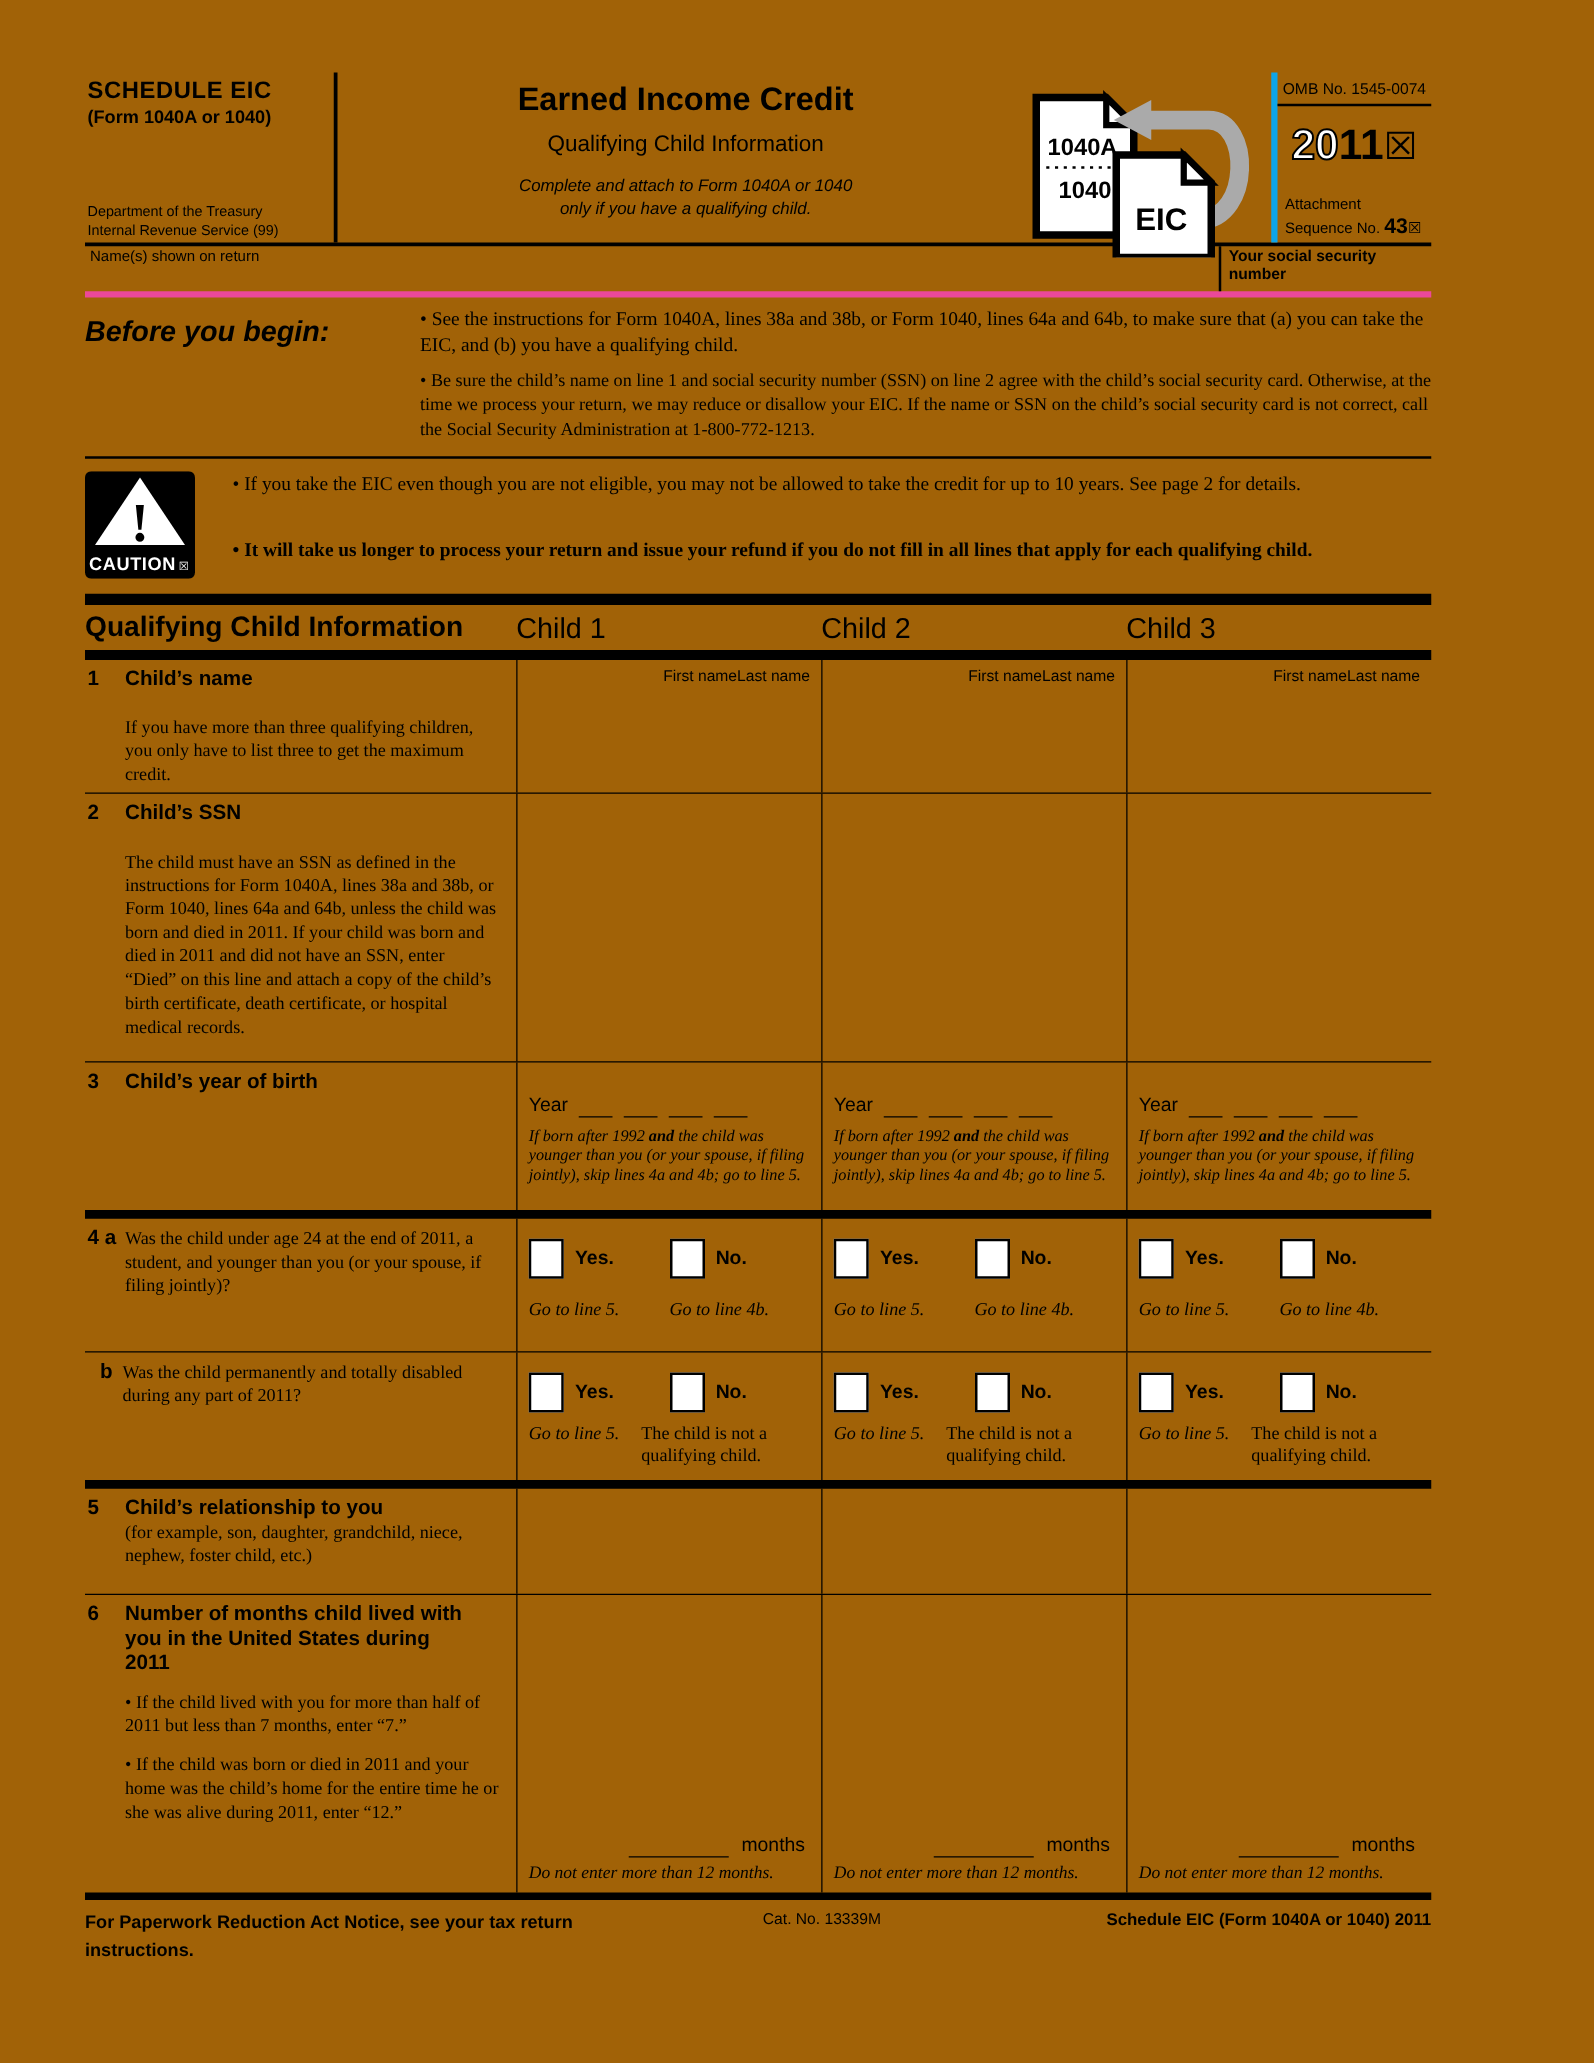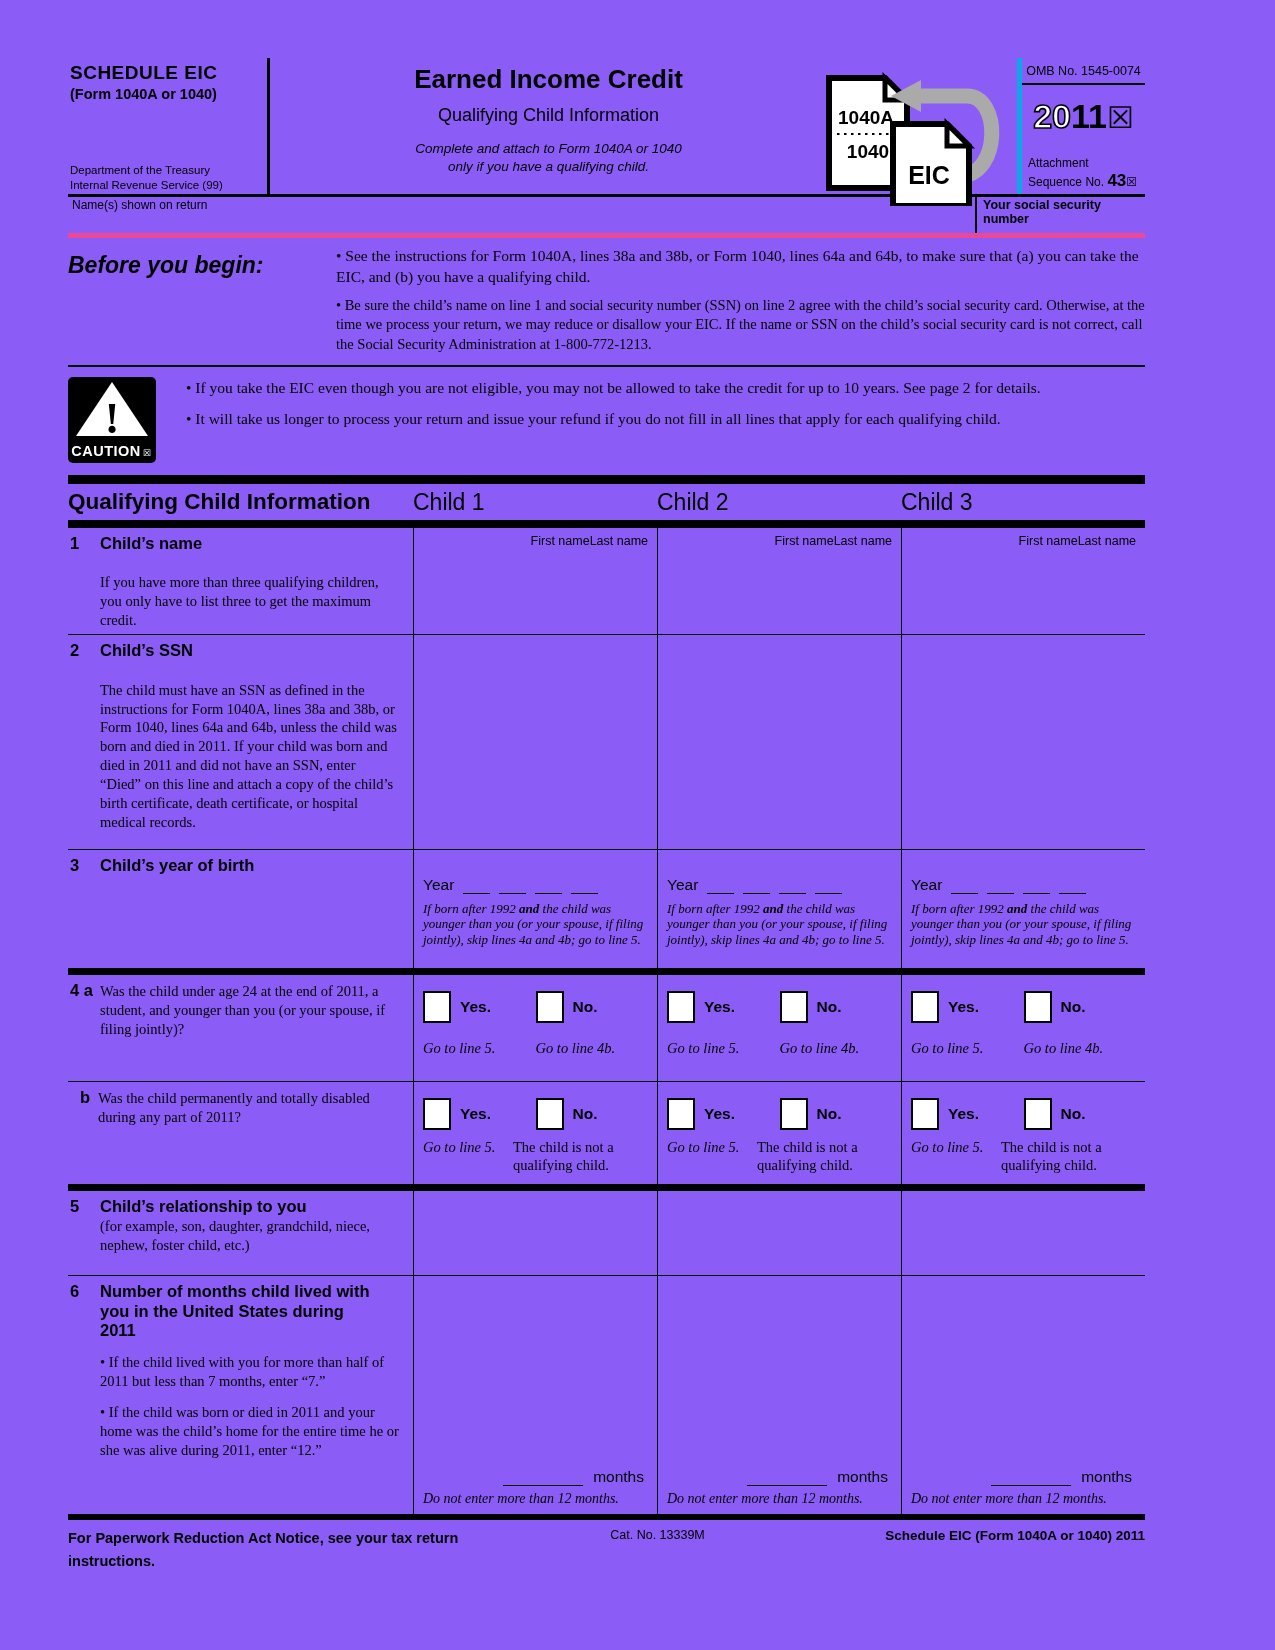--- a/index.html
+++ b/index.html
@@ -1,17 +1,17 @@
 <!DOCTYPE html>
 <html><head>
 <meta charset="utf-8">
 <style>
   html,body { margin:0; padding:0; background:#fff; }
   .page {
-    position:relative; width:1275px; height:1650px; background:#8b5cf6;
+    position:relative; width:1275px; height:1650px; background:#a16207;
     font-family:"Liberation Sans", sans-serif; color:#000; overflow:hidden;
   }
   .content { position:absolute; left:68px; top:58px; width:1077px; }
 
   
   .form-header { display:flex; border-bottom:3px solid #000; height:136px; }
   .hdr-left { width:202px; border-right:3px solid #000; display:flex; flex-direction:column; padding:4px 6px 2px 2px; box-sizing:border-box; }
   .schedule-title { font-size:19px; font-weight:bold; letter-spacing:0.5px; }
   .form-line { font-size:14.5px; font-weight:bold; margin-top:2px; }
   .dept { margin-top:auto; font-size:11.5px; line-height:1.25; }
@@ -43,21 +43,21 @@
   .byb-bullets .b1 { font-size:15.5px; line-height:1.35; margin:0 0 8px; }
   .byb-bullets .b2 { font-size:14.5px; line-height:1.35; margin:0; }
   .bullet::before { content:"• "; }
 
   
   .caution { display:flex; padding:10px 0 12px; gap:30px; }
   .caution-icon { width:88px; height:86px; flex:none; }
   .caution-bullets { flex:1; font-family:"Liberation Serif", serif; font-size:15.5px; }
   .caution-bullets p { margin:0; }
   .caution-bullets .c1 { margin-top:2px; }
-  .caution-bullets .c2 { margin-top:13px; }
+  .caution-bullets .c2 { margin-top:35px;font-weight:bold; }
 
   
   .black-bar { background:#000; width:100%; }
   .bar-9 { height:9px; } .bar-8 { height:8px; } .bar-7 { height:7px; } .bar-6 { height:6px; }
   .section-head { display:flex; align-items:center; padding:5px 0 4px; }
   .section-title { width:345px; font-size:22.5px; font-weight:bold; }
   .col-head { width:244px; text-align:left; font-size:23px; font-weight:normal; }
 
   
   .trow { display:flex; }

